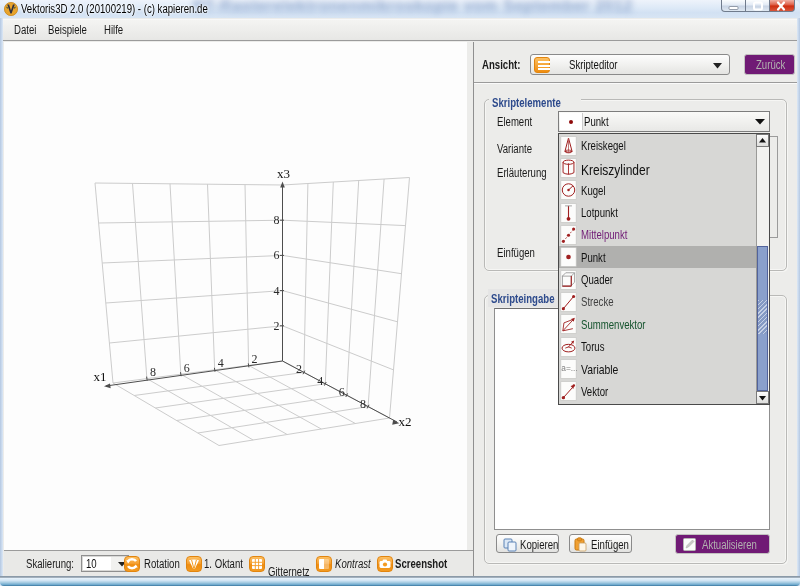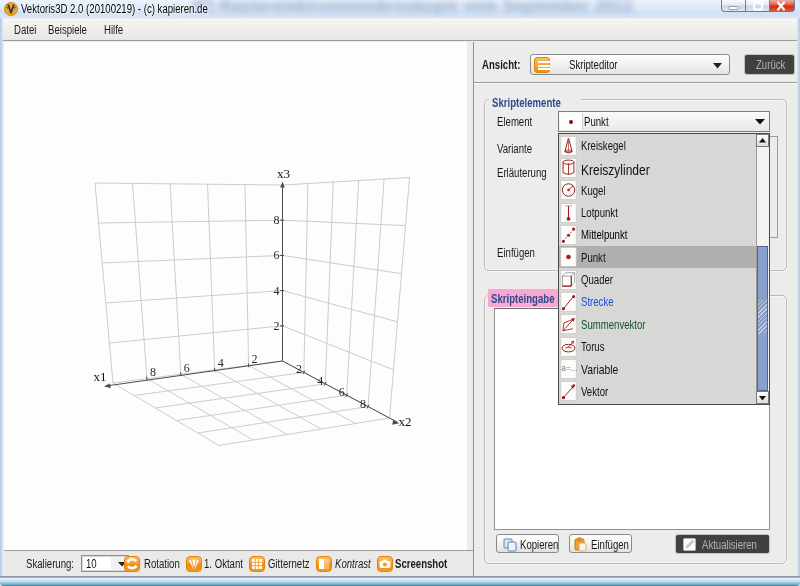--- a/index.html
+++ b/index.html
@@ -50,21 +50,21 @@
   #sep1{left:474px;top:82px;width:323px;height:2px;
     background:linear-gradient(180deg,#9b9b9b 0 50%,#fafafa 50% 100%);}
   .navy{color:#2d4a8c;font-weight:bold;font-size:12px;}
   .lbl{position:absolute;font-size:12px;color:#1a1a1a;}
   .groupbox{position:absolute;border:1px solid #b9b9b7;border-radius:5px;
     box-shadow:inset 0 0 0 1px #f6f6f4, 1px 1px 0 #f6f6f4;}
   
   .btn{position:absolute;box-sizing:border-box;border:1px solid #8a8a8a;border-radius:3px;
     background:linear-gradient(180deg,#fefefe 0%,#f2f2f0 50%,#e2e2e0 100%);
     font-size:12px;color:#1a1a1a;}
-  .btn.disabled{border-color:#c2c2c0;background:#404040;color:#b2b2b0;}
+  .btn.disabled{border-color:#c2c2c0;background:#701a75;color:#b2b2b0;}
   
   .oicon{position:absolute;width:16px;height:16px;border-radius:4px;
     background:linear-gradient(180deg,#fcbf62 0%,#f6a133 45%,#ef8d10 55%,#f39b22 100%);
     border:1px solid #e2850e;box-sizing:border-box;}
   .tlabel{position:absolute;top:557px;font-size:12px;color:#1a1a1a;}
 </style>
 </head>
 <body>
 
   <div class="abs" id="titlebar">
@@ -218,21 +218,21 @@
        border:1px solid #7d7d7d;background:linear-gradient(180deg,#fafaf8,#e8e8e6);">
     <div style="position:absolute;left:1px;top:1px;width:22px;height:17px;background:#fff;border-right:1px solid #ccc"></div>
     <div style="position:absolute;left:9.5px;top:7.5px;width:4px;height:4px;border-radius:50%;background:#8e0a0a"></div>
     <div style="position:absolute;left:25px;top:3px;font-size:12px;color:#111"><span class="t">Punkt</span></div>
     <svg style="position:absolute;right:4px;top:7px" width="10" height="6" viewBox="0 0 10 6">
         <path d="M0 0 L10 0 L5 5.5 Z" fill="#111"></path>
     </svg>
   </div>
 
   <div class="groupbox" style="left:484px;top:295px;width:301px;height:267px;"></div>
-  <div class="abs" style="left:488px;top:289px;background:#f9a8d4;padding:0 3px;">
+  <div class="abs" style="left:488px;top:289px;background:#e5e5e5;padding:0 3px;">
     <span class="navy t">Skripteingabe</span></div>
   <div class="abs" style="left:494px;top:308px;width:276px;height:222px;background:#fff;
        border:1px solid #8f8f8f;border-top-color:#6f6f6f;box-sizing:border-box"></div>
   <div class="btn" style="left:496px;top:534px;width:63px;height:19px;">
     <svg style="position:absolute;left:6px;top:2.5px" width="14" height="14" viewBox="0 0 14 14">
       <rect x="1" y="1" width="8" height="9" rx="1" fill="#dce8f5" stroke="#5b82b5" stroke-width="1"></rect>
       <rect x="5" y="4" width="8" height="9" rx="1" fill="#eef4fb" stroke="#5b82b5" stroke-width="1"></rect>
     </svg>
     <div style="position:absolute;left:23px;top:2.5px"><span class="t">Kopieren</span></div>
   </div>
@@ -276,21 +276,21 @@
       <path d="M6.9 11.8 L4.6 3 M7.1 11.8 L9.4 3" stroke="#f39b22" stroke-width="1"></path>
     </svg>
   </div>
   <div class="tlabel" style="left:204px;"><span class="t">1. Oktant</span></div>
   <div class="oicon" style="left:249px;top:556px;">
     <svg width="14" height="14" viewBox="0 0 14 14" style="position:absolute;left:0;top:0">
       <rect x="2" y="2" width="10" height="10" rx="1" fill="#fff"></rect>
       <path d="M5.3 2 L5.3 12 M8.6 2 L8.6 12 M2 5.3 L12 5.3 M2 8.6 L12 8.6" stroke="#f39b22" stroke-width="0.9"></path>
     </svg>
   </div>
-  <div class="tlabel" style="left:268px;"><span class="t">Gitternetz</span></div>
+  <div class="tlabel" style="left:268px;margin-top:8px;"><span class="t">Gitternetz</span></div>
   <div class="oicon" style="left:316px;top:556px;">
     <div style="position:absolute;left:2px;top:2px;width:5px;height:10px;background:#fff;border-radius:1px 0 0 1px"></div>
     <div style="position:absolute;left:7px;top:2px;width:5px;height:10px;background:rgba(255,255,255,0.35);border-radius:0 1px 1px 0"></div>
   </div>
   <div class="tlabel" style="left:335px;font-style:italic;"><span class="t">Kontrast</span></div>
   <div class="oicon" style="left:377px;top:556px;">
     <svg width="14" height="14" viewBox="0 0 14 14" style="position:absolute;left:0;top:0">
       <rect x="1.5" y="4" width="11" height="7" rx="1.4" fill="#fff"></rect>
       <rect x="4.6" y="2.4" width="4.4" height="2.4" rx="1" fill="#fff"></rect>
       <circle cx="7" cy="7.5" r="2.1" fill="#f39b22"></circle>
@@ -329,40 +329,40 @@
       <circle cx="7.5" cy="14.2" r="1.7" fill="#a02020"></circle>
     </svg>
     <div style="position:absolute;left:22px;top:72px;font-size:12px;color:#111"><span class="t">Lotpunkt</span></div>
     <svg style="position:absolute;left:1px;top:90.9px" width="17" height="20" viewBox="0 0 15 18">
       <rect x="0.6" y="0.6" width="13.8" height="16.8" fill="#fcfcfb" stroke="#c6c6c4" stroke-width="0.6"></rect>
       <line x1="2.6" y1="15" x2="12.4" y2="3.4" stroke="#a02020" stroke-width="0.7" stroke-dasharray="1.8 1.5"></line>
       <circle cx="2.9" cy="14.7" r="1.4" fill="#a02020"></circle>
       <circle cx="12.1" cy="3.7" r="1.4" fill="#a02020"></circle>
       <circle cx="7.5" cy="9.2" r="1.4" fill="#a02020"></circle>
     </svg>
-    <div style="position:absolute;left:22px;top:94px;font-size:12px;color:#000000"><span class="t">Mittelpunkt</span></div>
+    <div style="position:absolute;left:22px;top:94px;font-size:12px;color:#701a75"><span class="t">Mittelpunkt</span></div>
     <svg style="position:absolute;left:1px;top:113.2px" width="17" height="20" viewBox="0 0 15 18">
       <rect x="0.6" y="0.6" width="13.8" height="16.8" fill="#fcfcfb" stroke="#c6c6c4" stroke-width="0.6"></rect>
       <circle cx="7.5" cy="9" r="2.1" fill="#a02020"></circle>
     </svg>
     <div style="position:absolute;left:22px;top:117px;font-size:12px;color:#111"><span class="t">Punkt</span></div>
     <svg style="position:absolute;left:1px;top:135.6px" width="17" height="20" viewBox="0 0 15 18">
       <rect x="0.6" y="0.6" width="13.8" height="16.8" fill="#fcfcfb" stroke="#c6c6c4" stroke-width="0.6"></rect>
       <rect x="2" y="5.5" width="8" height="9" fill="none" stroke="#9a9a9a" stroke-width="0.8"></rect>
       <path d="M2 5.5 L5 2.5 L13 2.5 L13 11 L10 14 M10 5.5 L13 2.5" fill="none" stroke="#9a9a9a" stroke-width="0.8"></path>
       <path d="M10 5.5 L10 14.5 M2 14.5 L10 14.5" fill="none" stroke="#a02020" stroke-width="1"></path>
     </svg>
     <div style="position:absolute;left:22px;top:139px;font-size:12px;color:#111"><span class="t">Quader</span></div>
     <svg style="position:absolute;left:1px;top:158.0px" width="17" height="20" viewBox="0 0 15 18">
       <rect x="0.6" y="0.6" width="13.8" height="16.8" fill="#fcfcfb" stroke="#c6c6c4" stroke-width="0.6"></rect>
       <line x1="2.9" y1="15" x2="12.1" y2="4" stroke="#a02020" stroke-width="0.9"></line>
       <circle cx="2.9" cy="15" r="1.4" fill="#a02020"></circle>
       <circle cx="12.1" cy="4" r="1.4" fill="#a02020"></circle>
     </svg>
-    <div style="position:absolute;left:22px;top:161px;font-size:12px;color:#1d4ed8"><span class="t">Strecke</span></div>
+    <div style="position:absolute;left:22px;top:161px;font-size:12px;color:#404040"><span class="t">Strecke</span></div>
     <svg style="position:absolute;left:1px;top:180.3px" width="17" height="20" viewBox="0 0 15 18">
       <rect x="0.6" y="0.6" width="13.8" height="16.8" fill="#fcfcfb" stroke="#c6c6c4" stroke-width="0.6"></rect>
       <path d="M2.4 15.2 L12.2 4.6 M2.4 15.2 L3.4 8 M3.4 8 L12.2 4.6 M2.4 15.2 L11.4 13.2" fill="none" stroke="#a02020" stroke-width="0.8"></path>
       <path d="M13.2 3.4 L9.8 4.4 L12.2 7 Z" fill="#a02020"></path>
     </svg>
     <div style="position:absolute;left:22px;top:184px;font-size:12px;color:#14532d"><span class="t">Summenvektor</span></div>
     <svg style="position:absolute;left:1px;top:202.7px" width="17" height="20" viewBox="0 0 15 18">
       <rect x="0.6" y="0.6" width="13.8" height="16.8" fill="#fcfcfb" stroke="#c6c6c4" stroke-width="0.6"></rect>
       <ellipse cx="7.5" cy="10" rx="5.8" ry="3.4" fill="none" stroke="#a02020" stroke-width="0.9"></ellipse>
       <path d="M4.6 10 Q7.5 7.8 10.4 10" fill="none" stroke="#a02020" stroke-width="0.8"></path>

